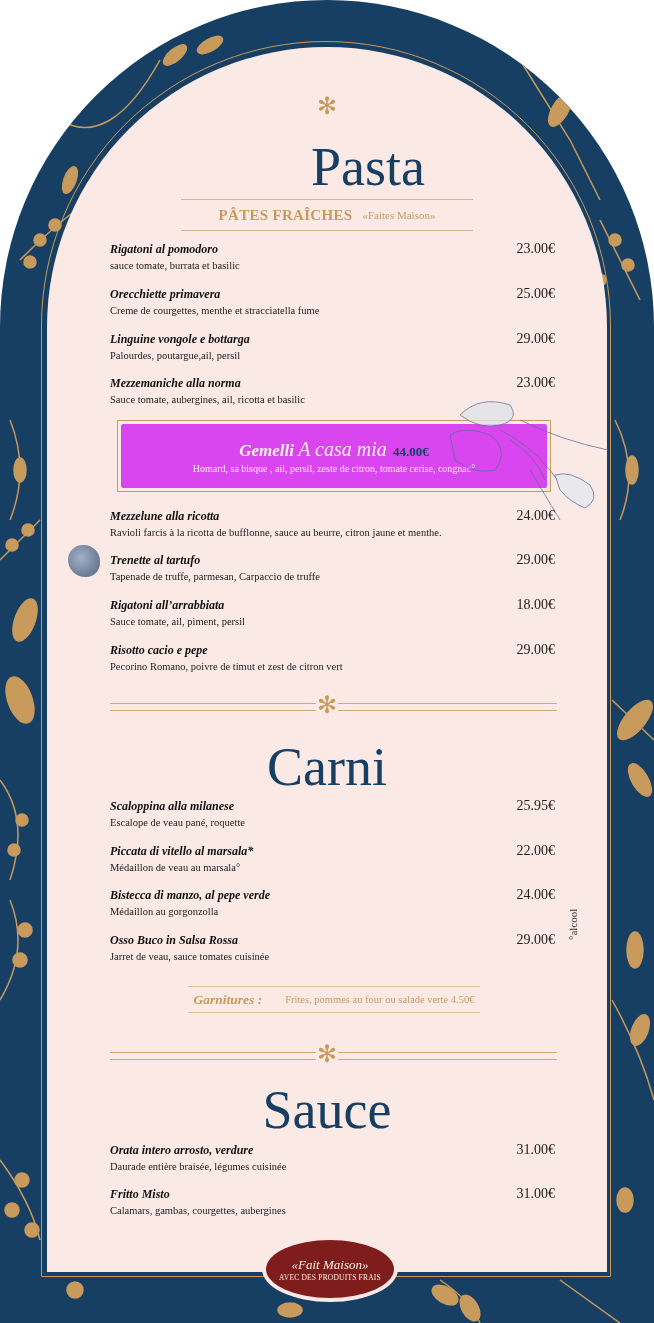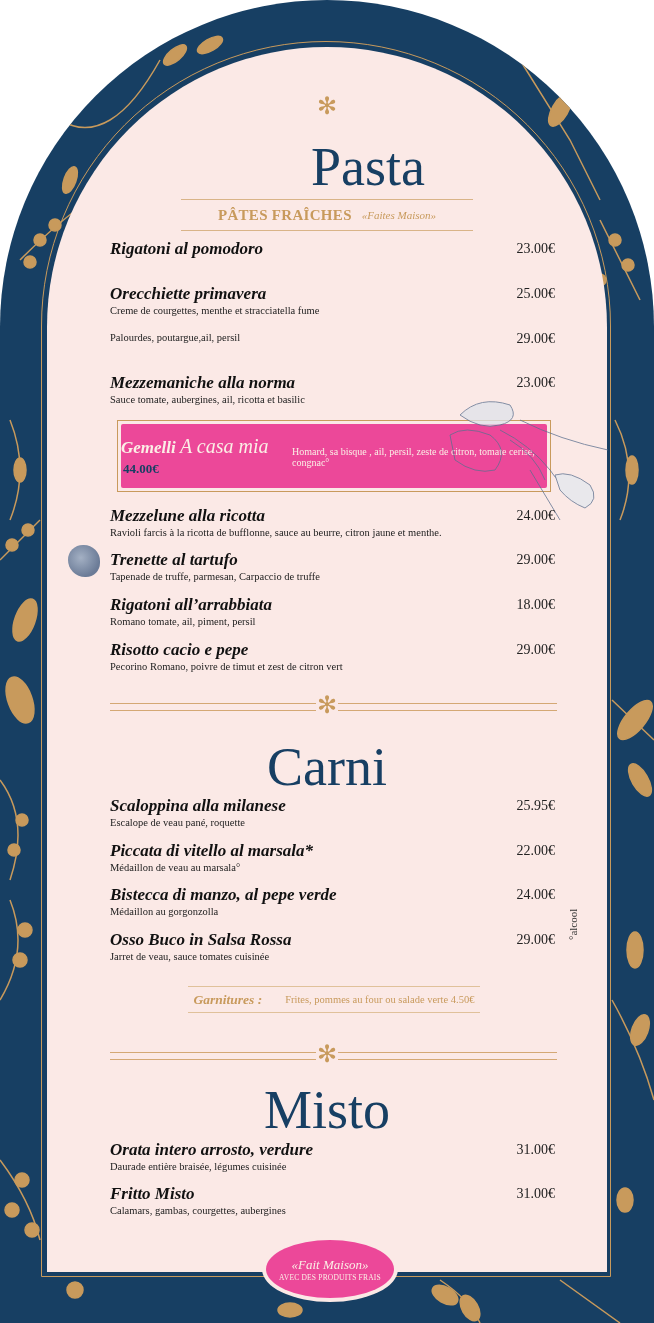--- a/index.html
+++ b/index.html
@@ -6,38 +6,38 @@
   body { width: 654px; height: 1323px; background: #ffffff; position: relative; overflow: hidden; font-family: "Liberation Serif", serif; }
   .frame { position: absolute; left: 0; top: 0; width: 654px; height: 1323px; background: #173f63; border-radius: 327px 327px 0 0; overflow: hidden; }
   .leaves { position: absolute; left: 0; top: 0; width: 654px; height: 1323px; }
   .gold-line { position: absolute; left: 41px; top: 41px; width: 570px; height: 1236px; border: 1.5px solid #c89a5c; border-radius: 285px 285px 0 0; box-sizing: border-box; }
   .panel { position: absolute; left: 47px; top: 47px; width: 560px; height: 1225px; background: #fbe9e6; border-radius: 280px 280px 0 0; }
   .content { position: absolute; left: 0; top: 0; width: 654px; height: 1323px; }
   .flower { position: absolute; color: #c89a5c; font-size: 24px; line-height: 1; text-align: center; width: 30px; }
   .section-title { position: absolute; left: 0; width: 654px; text-align: center; color: #173f63; font-family: "Liberation Serif", serif; font-size: 54px; line-height: 1; }
   .subtitle { position: absolute; left: 181px; top: 199px; width: 292px; height: 30px; border-top: 1px solid #d9b488; border-bottom: 1px solid #d9b488; display: flex; align-items: center; justify-content: center; gap: 10px; }
   .subtitle .caps { color: #c89a5c; font-weight: bold; font-size: 15px; letter-spacing: 0.3px; }
-  .subtitle .script { color: #c89a5c; font-style: italic; font-size: 11px; }
+  .subtitle .script { color: #c89a5c; font-size: 11px; }
   .item { position: absolute; left: 110px; width: 445px; }
-  .item .name { font-family: "Liberation Serif", serif; font-style: italic; font-weight: bold; font-size: 17px; color: #111; line-height: 18px; }
+  .item .name { font-family: "Liberation Serif", serif; font-style: italic; font-weight: bold; font-size: 12px; color: #111; line-height: 18px; }
   .item .desc { font-size: 10.5px; color: #222; line-height: 13px; margin-top: 1px; }
   .item .price { position: absolute; right: 0; top: 1px; font-size: 14px; color: #222; }
   .special { position: absolute; left: 117px; top: 420px; width: 434px; height: 72px; box-sizing: border-box; border: 1px solid #c89a5c; padding: 3px; }
-  .special-inner { width: 100%; height: 100%; background: #ec4899; display: flex; flex-direction: row; align-items: center; justify-content: center; border-radius: 2px; }
+  .special-inner { width: 100%; height: 100%; background: #d946ef; display: flex; flex-direction: column; align-items: center; justify-content: center; border-radius: 2px; }
   .special-title { color: #fbefe6; font-style: italic; font-size: 17px; font-weight: bold; }
   .special-title .script { font-weight: normal; font-size: 20px; }
   .special-title .price { color: #173f63; font-style: normal; font-size: 13px; font-weight: bold; margin-left: 2px; }
   .special-desc { color: #fbefe6; font-size: 10px; margin-top: 2px; }
   .divider { position: absolute; left: 110px; width: 447px; height: 6px; border-top: 1.5px solid #d4a874; border-bottom: 1.5px solid #d4a874; }
   .garnish { position: absolute; left: 188px; top: 986px; width: 292px; height: 25px; border-top: 1px solid #e0c19a; border-bottom: 1px solid #e0c19a; display: flex; align-items: center; justify-content: center; gap: 23px; }
   .garnish .label { color: #c89a5c; font-style: italic; font-weight: bold; font-size: 13.5px; }
   .garnish .text { color: #c89a5c; font-size: 10.5px; }
   .note { position: absolute; left: 567px; top: 940px; transform-origin: left top; transform: rotate(-90deg); font-size: 11px; color: #333; }
   .badge { position: absolute; left: 262px; top: 1236px; width: 136px; height: 66px; border-radius: 50%; background: #fbe9e6; display: flex; align-items: center; justify-content: center; }
-  .badge-inner { width: 128px; height: 58px; border-radius: 50%; background: #ec4899; display: flex; flex-direction: column; align-items: center; justify-content: center; }
+  .badge-inner { width: 128px; height: 58px; border-radius: 50%; background: #7f1d1d; display: flex; flex-direction: column; align-items: center; justify-content: center; }
   .badge .t1 { color: #fbefe6; font-style: italic; font-size: 13px; }
   .badge .t2 { color: #fbefe6; font-size: 7.5px; letter-spacing: 0.2px; }
   .truffle { position: absolute; left: 68px; top: 545px; width: 32px; height: 32px; border-radius: 48% 52% 45% 55%; background: radial-gradient(circle at 40% 40%, #9aaac0, #5b6f8e 70%); opacity: 0.9; }
   .lobster { position: absolute; left: 440px; top: 390px; width: 170px; height: 130px; }
 </style>
 </head>
 <body>
 
 <div class="frame">
   <svg class="leaves" viewBox="0 0 654 1323">
@@ -100,28 +100,30 @@
 
   <div class="section-title" style="top:140px;padding-left:41px;">Pasta</div>
 
   <div class="subtitle">
     <span class="caps">PÂTES FRAÎCHES</span>
     <span class="script">«Faites Maison»</span>
   </div>
 
   <div class="item" style="top:240px;">
     <div class="name">Rigatoni al pomodoro</div>
+    <div class="desc">sauce tomate, burrata et basilic</div>
     <div class="price">23.00€</div>
   </div>
   <div class="item" style="top:285px;">
     <div class="name">Orecchiette primavera</div>
     <div class="desc">Creme de courgettes, menthe et stracciatella fume</div>
     <div class="price">25.00€</div>
   </div>
   <div class="item" style="top:330px;">
+    <div class="name">Linguine vongole e bottarga</div>
     <div class="desc">Palourdes, poutargue,ail, persil</div>
     <div class="price">29.00€</div>
   </div>
   <div class="item" style="top:374px;">
     <div class="name">Mezzemaniche alla norma</div>
     <div class="desc">Sauce tomate, aubergines, ail, ricotta et basilic</div>
     <div class="price">23.00€</div>
   </div>
 
   <div class="special">
@@ -155,21 +157,21 @@
 
   <div class="truffle"></div>
 
   <div class="item" style="top:551px;">
     <div class="name">Trenette al tartufo</div>
     <div class="desc">Tapenade de truffe, parmesan, Carpaccio de truffe</div>
     <div class="price">29.00€</div>
   </div>
   <div class="item" style="top:596px;">
     <div class="name">Rigatoni all’arrabbiata</div>
-    <div class="desc">Romano tomate, ail, piment, persil</div>
+    <div class="desc">Sauce tomate, ail, piment, persil</div>
     <div class="price">18.00€</div>
   </div>
   <div class="item" style="top:641px;">
     <div class="name">Risotto cacio e pepe</div>
     <div class="desc">Pecorino Romano, poivre de timut et zest de citron vert</div>
     <div class="price">29.00€</div>
   </div>
 
   <div class="divider" style="top:703px;"></div>
   <div class="flower" style="left:316px; top:693px; background:#fbe9e6; width:22px;">✻</div>
@@ -200,21 +202,21 @@
   <div class="note">°alcool</div>
 
   <div class="garnish">
     <span class="label">Garnitures :</span>
     <span class="text">Frites, pommes au four ou salade verte 4.50€</span>
   </div>
 
   <div class="divider" style="top:1052px;"></div>
   <div class="flower" style="left:316px; top:1042px; background:#fbe9e6; width:22px;">✻</div>
 
-  <div class="section-title" style="top:1083px;">Misto</div>
+  <div class="section-title" style="top:1083px;">Sauce</div>
 
   <div class="item" style="top:1141px;">
     <div class="name">Orata intero arrosto, verdure</div>
     <div class="desc">Daurade entière braisée, légumes cuisinée</div>
     <div class="price">31.00€</div>
   </div>
   <div class="item" style="top:1185px;">
     <div class="name">Fritto Misto</div>
     <div class="desc">Calamars, gambas, courgettes, aubergines</div>
     <div class="price">31.00€</div>

